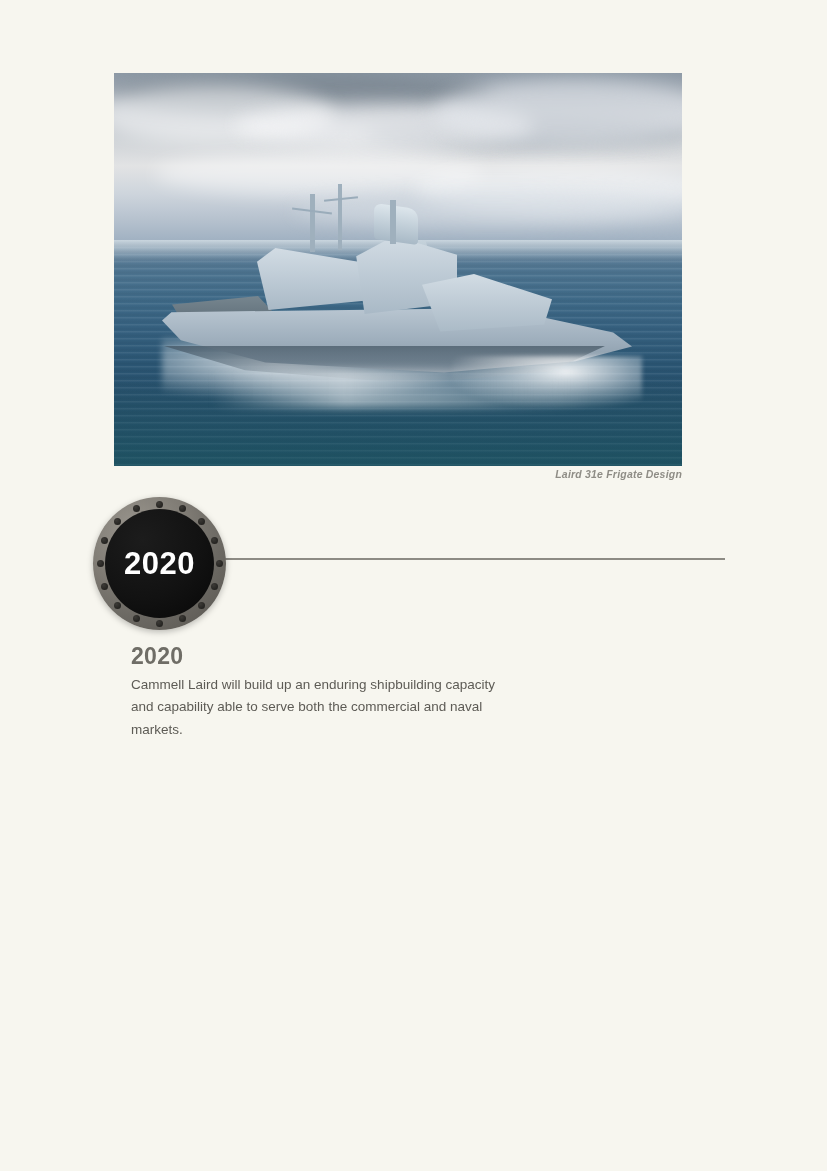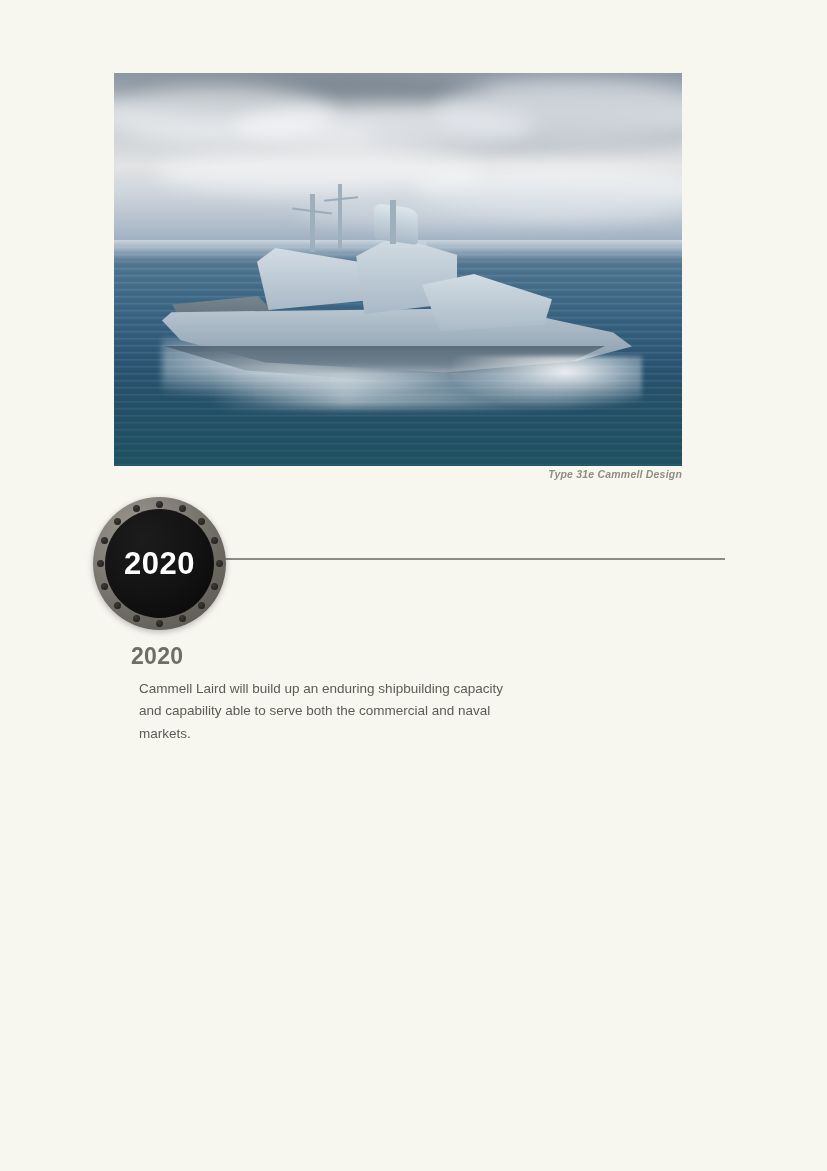--- a/index.html
+++ b/index.html
@@ -281,21 +281,21 @@
     font-weight: bold;
     color: #6f6d66;
     letter-spacing: 0.3px;
     margin: 0 0 4px 0;
     font-family: "Liberation Sans", sans-serif;
   }
   .entry-body {
     font-size: 13.5px;
     line-height: 1.65;
     color: #5d5b55;
-    margin: 8px;
+    margin: 0;
     font-family: "Liberation Sans Narrow", "Liberation Sans", sans-serif;
     font-stretch: condensed;
     max-width: 385px;
   }
 </style>
 </head>
 <body>
 
 <div class="figure">
   <div class="sky">
@@ -325,21 +325,21 @@
     <div class="mast mast1"></div>
     <div class="mast mast2"></div>
     <div class="mast mast3"></div>
     <div class="yard y1"></div>
     <div class="yard y2"></div>
     <div class="bow-wake"></div>
     <div class="spray"></div>
   </div>
 </div>
 
-<div class="caption">Type 31e Cammell Design</div>
+<div class="caption">Laird 31e Frigate Design</div>
 
 <div class="timeline-line"></div>
 
 <div class="porthole" id="porthole">
   <span class="porthole-year">2020</span>
 <div class="rivet" style="left: 63px; top: 3.5px;"></div>
     <div class="rivet" style="left: 85.7697px; top: 8.02917px;"></div>
     <div class="rivet" style="left: 105.073px; top: 20.9271px;"></div>
     <div class="rivet" style="left: 117.971px; top: 40.2303px;"></div>
     <div class="rivet" style="left: 122.5px; top: 63px;"></div>

